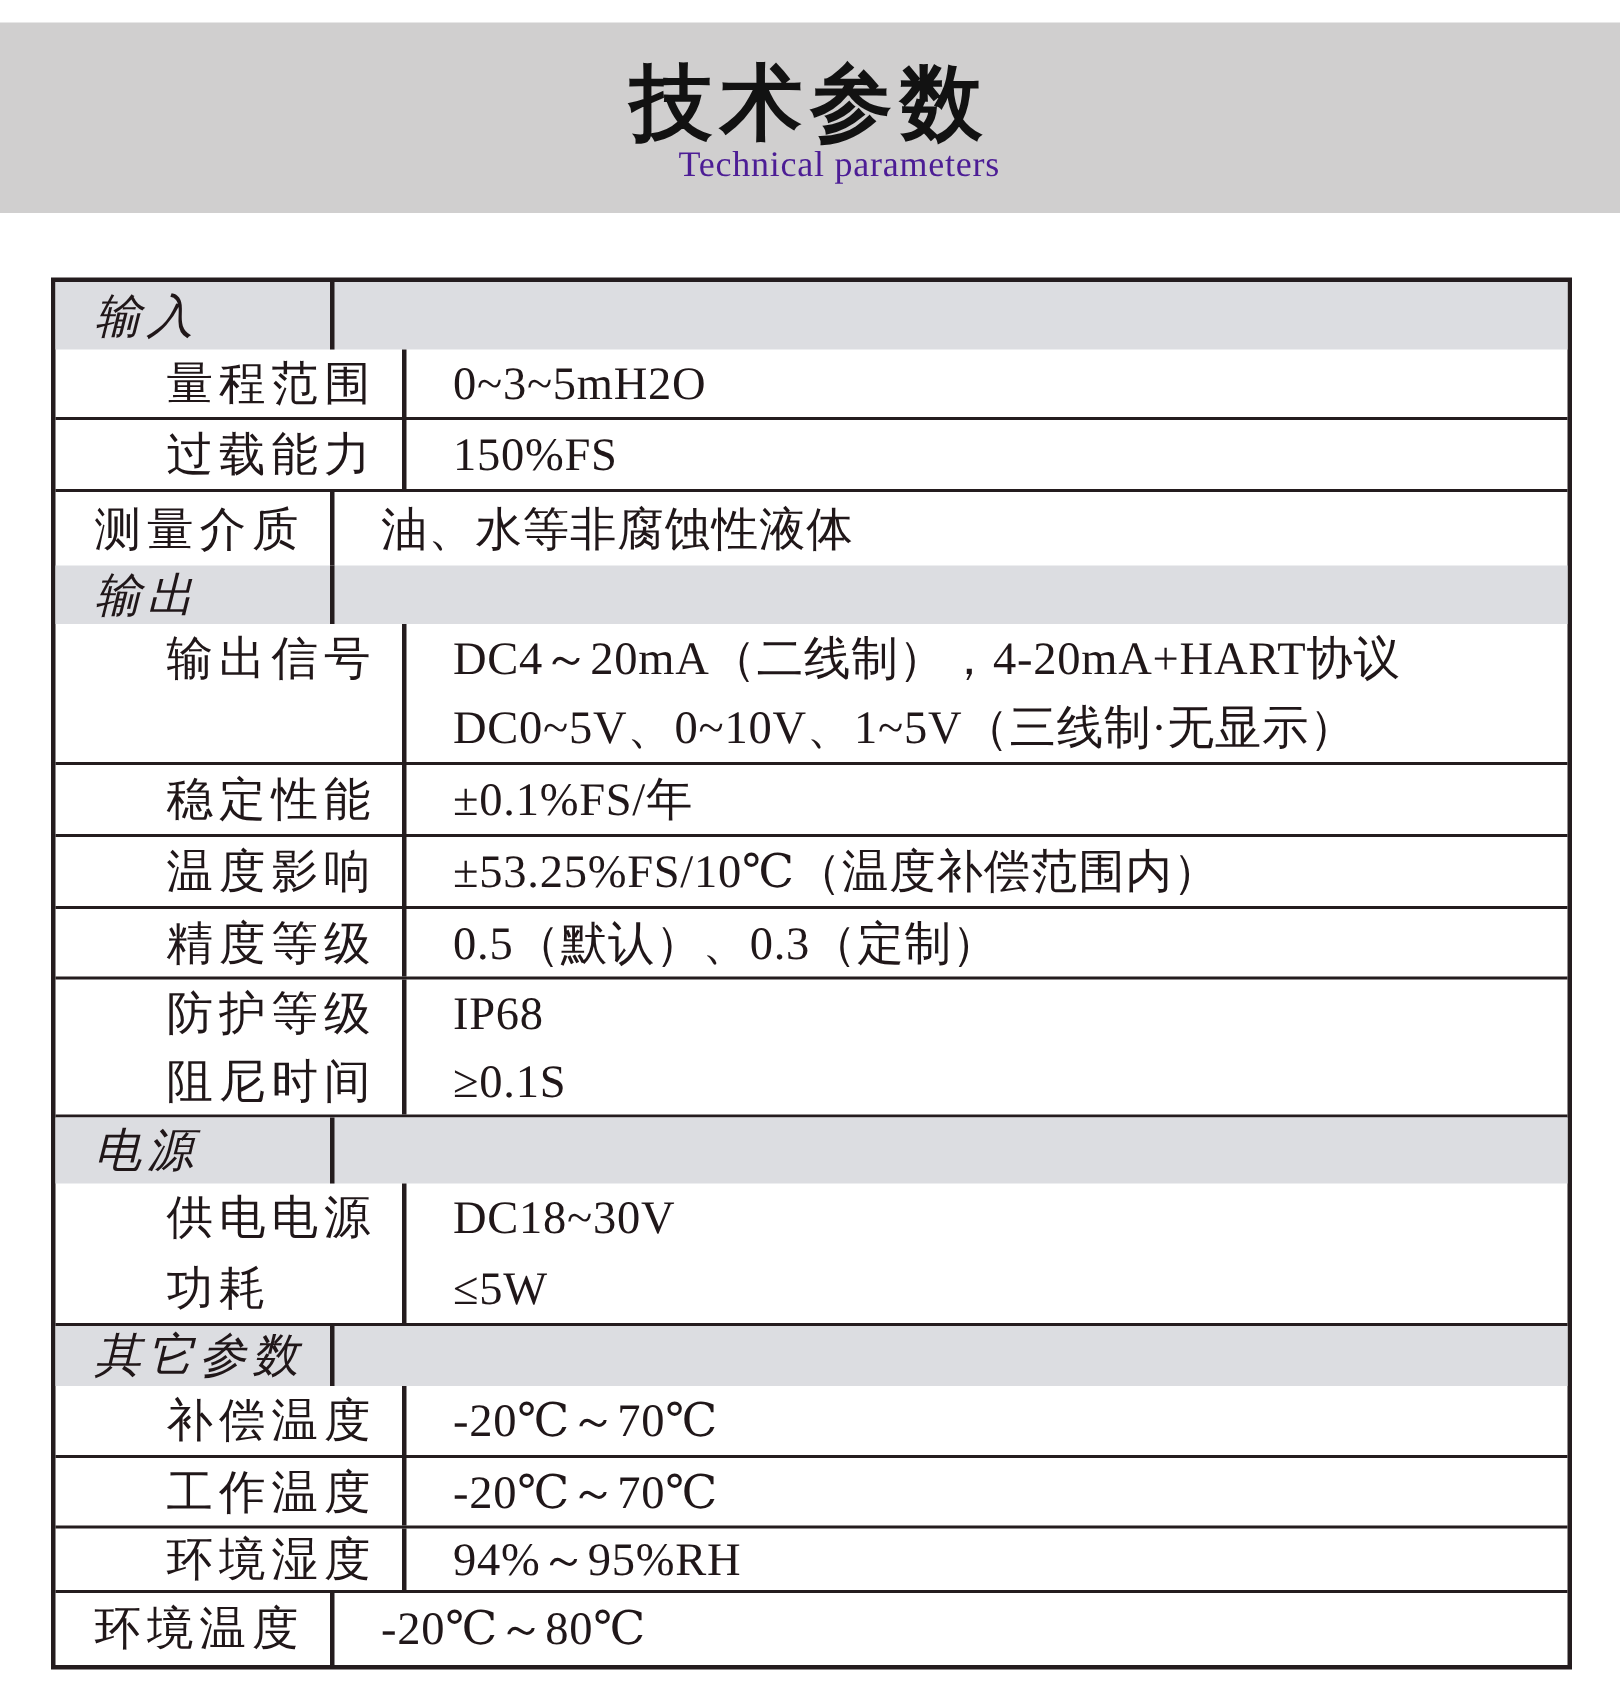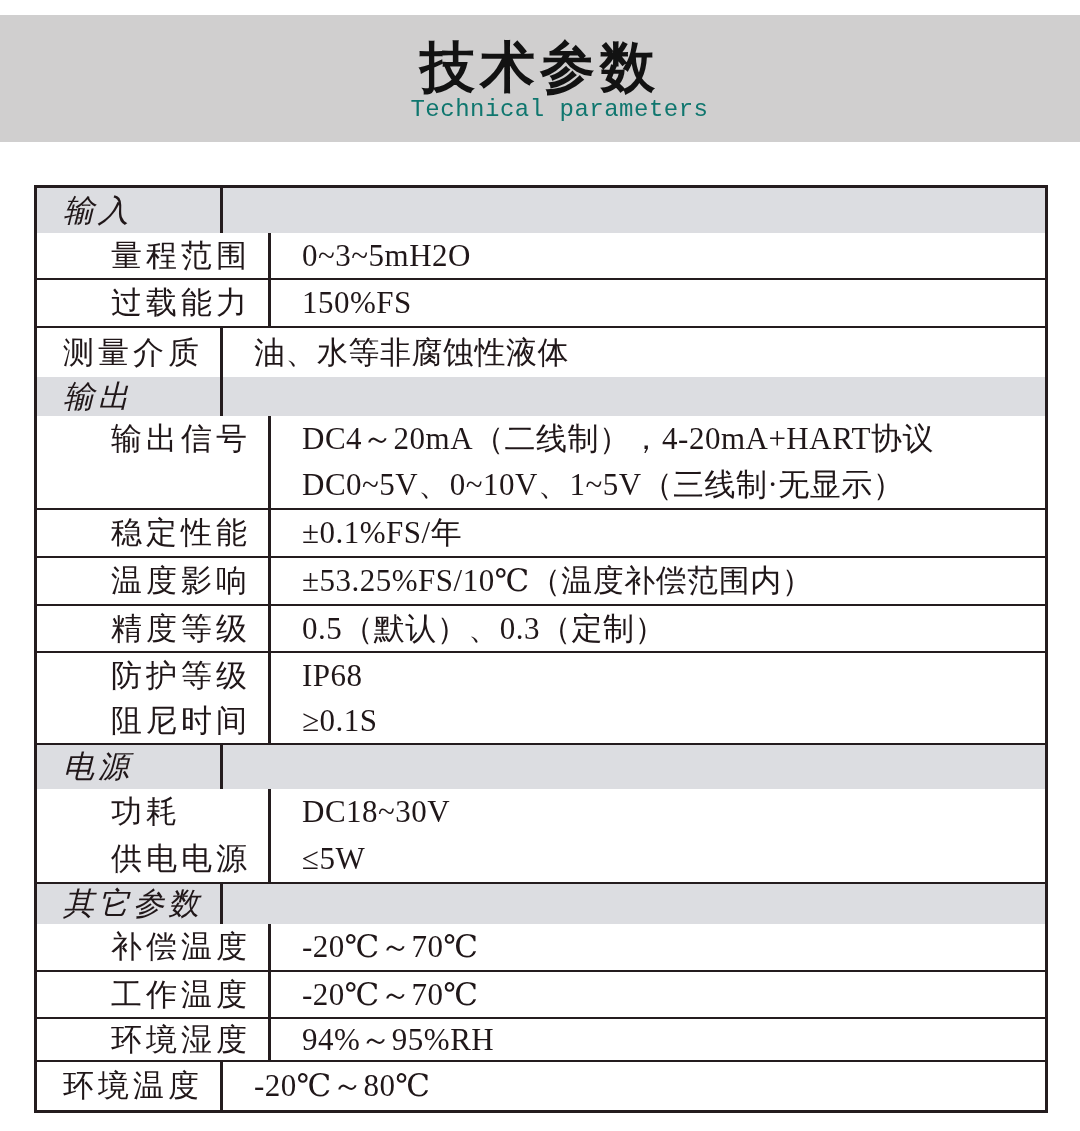--- a/index.html
+++ b/index.html
@@ -8,27 +8,27 @@
     font-family:"Liberation Serif","DejaVu Serif",serif;color:#201719;
     overflow:hidden;
   }
   
   .banner{
     position:absolute;left:0;top:15px;width:1080px;height:127px;
     background:#d0cfcf;text-align:center;
   }
   .banner .title{
     margin-top:24px;
-    font-family:Liberation Serif, serif;
+    font-family:Liberation Sans, sans-serif;
     font-weight:bold;font-size:55px;line-height:58px;letter-spacing:5px;
     color:#121212;
   }
   .banner .subtitle{
-    font-family:Liberation Mono, monospace;
-    font-size:24px;line-height:26px;color:#0f766e;letter-spacing:0.5px;margin-left:39px;
+    font-family:Liberation Serif, serif;
+    font-size:24px;line-height:26px;color:#4c1d95;letter-spacing:0.5px;margin-left:39px;
   }
   
   .spec-table{
     position:absolute;left:34px;top:185px;width:1014px;
     border:3px solid #241c1e;background:#ffffff;box-sizing:border-box;
   }
   .row{display:flex;box-sizing:border-box;}
   .row.hline{border-bottom:2px solid #241c1e;padding-left:48px;}
   .row.section{background:#dcdde1;font-style:italic;}
   .cell{box-sizing:border-box;display:flex;flex-direction:column;justify-content:center;}
@@ -111,22 +111,22 @@
     </div>
   </div>
 
   <div class="row section" style="height:44px">
     <div class="cell cl">电源</div>
     <div class="cell cv"></div>
   </div>
 
   <div class="row hline" style="height:95px">
     <div class="cell cl line2">
+      <div>供电电源</div>
       <div>功耗</div>
-      <div>供电电源</div>
     </div>
     <div class="cell cv line2">
       <div>DC18~30V</div>
       <div>≤5W</div>
     </div>
   </div>
 
   <div class="row section" style="height:40px">
     <div class="cell cl">其它参数</div>
     <div class="cell cv"></div>

